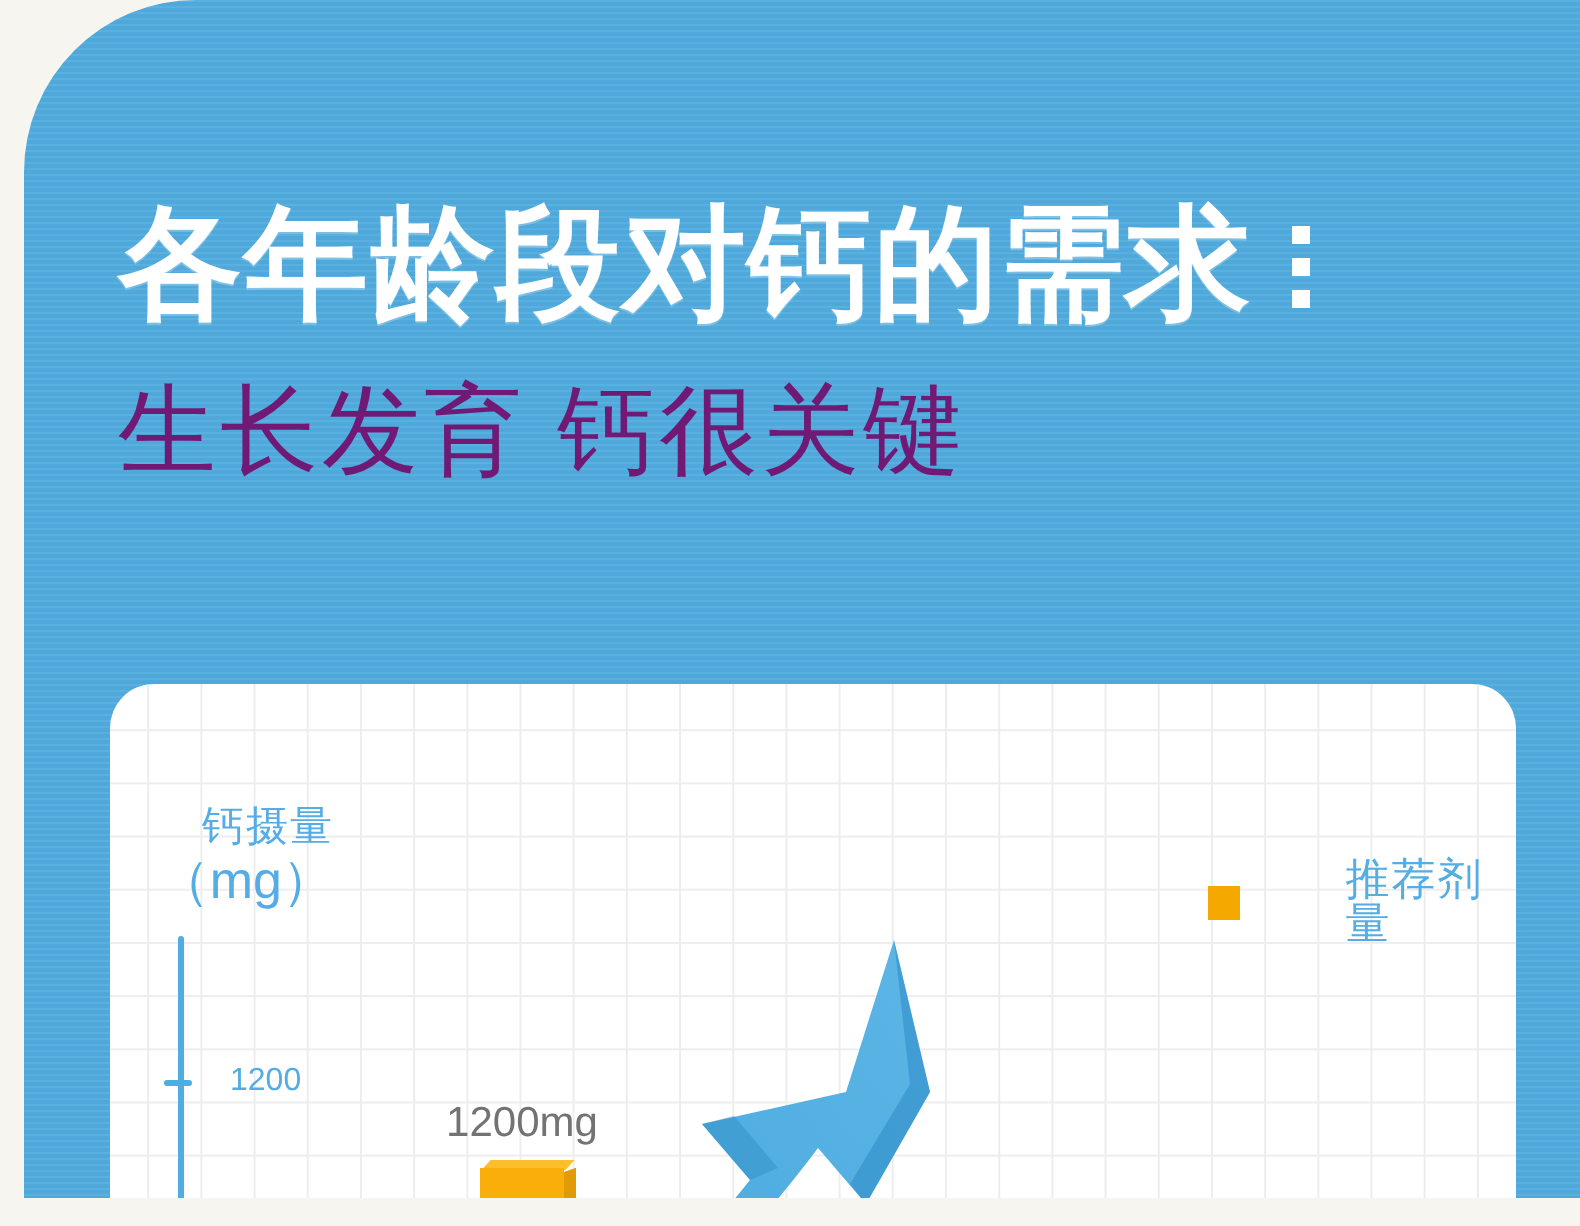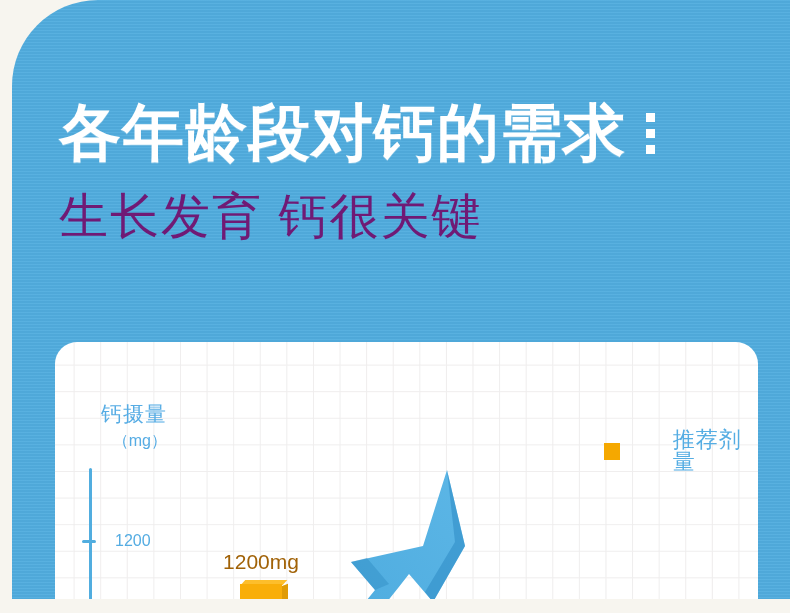--- a/index.html
+++ b/index.html
@@ -71,21 +71,21 @@
   
   .axis-line {
     position:absolute; left:34px; top:126px;
     width:3px; height:194px; background:#51ADDF; border-radius:2px;
   }
   .axis-label {
     position:absolute; left:12px; top:58px;
     color:#56ACE4; font-size:21px; line-height:27px;
     text-align:right; width:100px; letter-spacing:1px;
   }
-  .axis-label .unit { display:block; font-size:16px; letter-spacing:0px; }
+  .axis-label .unit { display:block; font-size:26px; letter-spacing:0px; }
 
   .tick { position:absolute; left:27px; top:188px; display:flex; align-items:center; }
   .tick .dash { width:14px; height:3px; background:#51ADDF; border-radius:2px; }
   .tick .tval { margin-left:19px; color:#54ACE2; font-size:16px; line-height:22px; }
 
   
   .legend { position:absolute; left:549px; top:87px; display:flex; align-items:center;gap:42px; }
   .legend .swatch { width:17px; height:17px; background:#F5A800; }
   .legend .ltext { margin-left:11px; color:#55ADE3; font-size:22px; line-height:22px; letter-spacing:1px; }
 
@@ -102,21 +102,21 @@
     position:absolute; right:-6px; bottom:-2px; width:6px; height:100%;
     background:#E09B06;
     transform:skewY(-20deg); transform-origin:left bottom;
   }
   .bar .cap {
     position:absolute; left:3px; top:-4px; width:100%; height:5px;
     background:#FDBE2B; transform:skewX(-42deg);
   }
   .bar .vlabel {
     position:absolute; left:50%; transform:translateX(-50%);
-    color:#a16207; font-size:21px; line-height:21px; white-space:nowrap;
+    color:#737373; font-size:21px; line-height:21px; white-space:nowrap;
   }
   #bar-1 { left:185px; width:42px;  height:78px; }
   #bar-1 .vlabel { top:-33px; }
 </style>
 </head>
 <body>
 
 <div class="banner">
 
   <div class="title-block">

